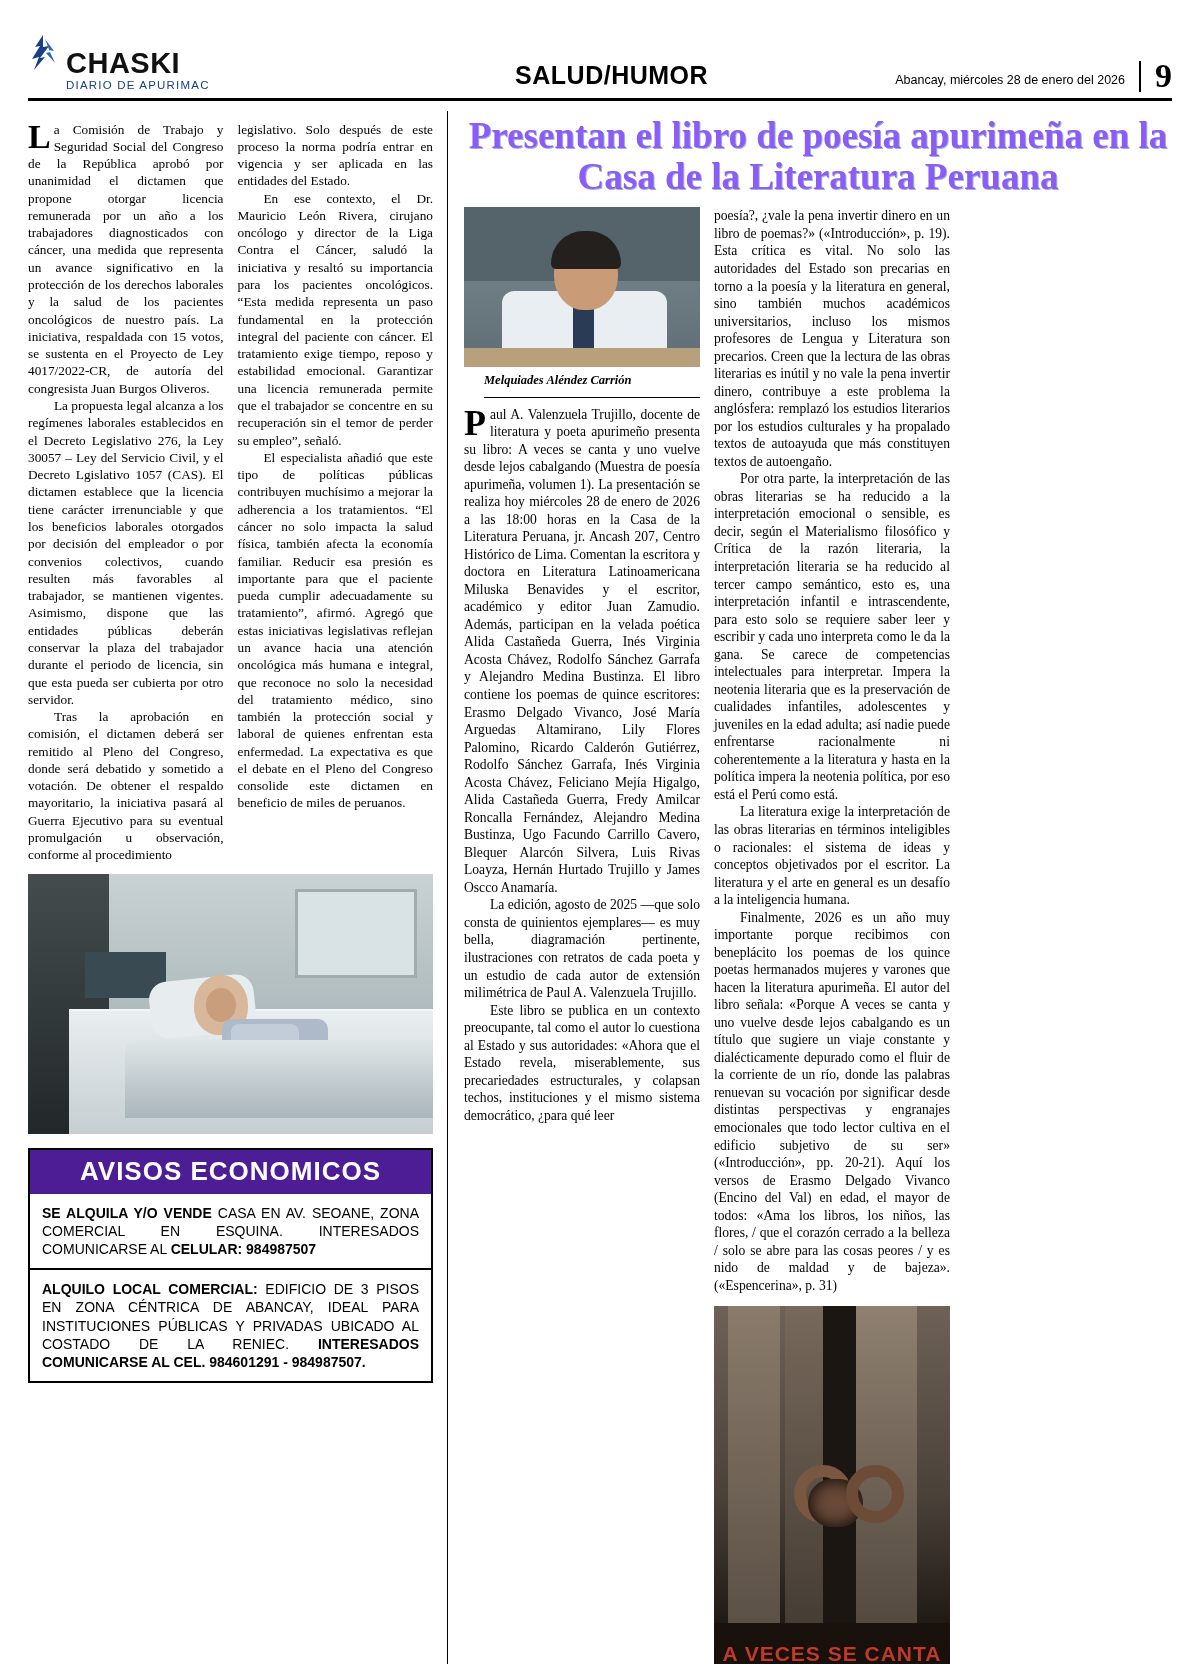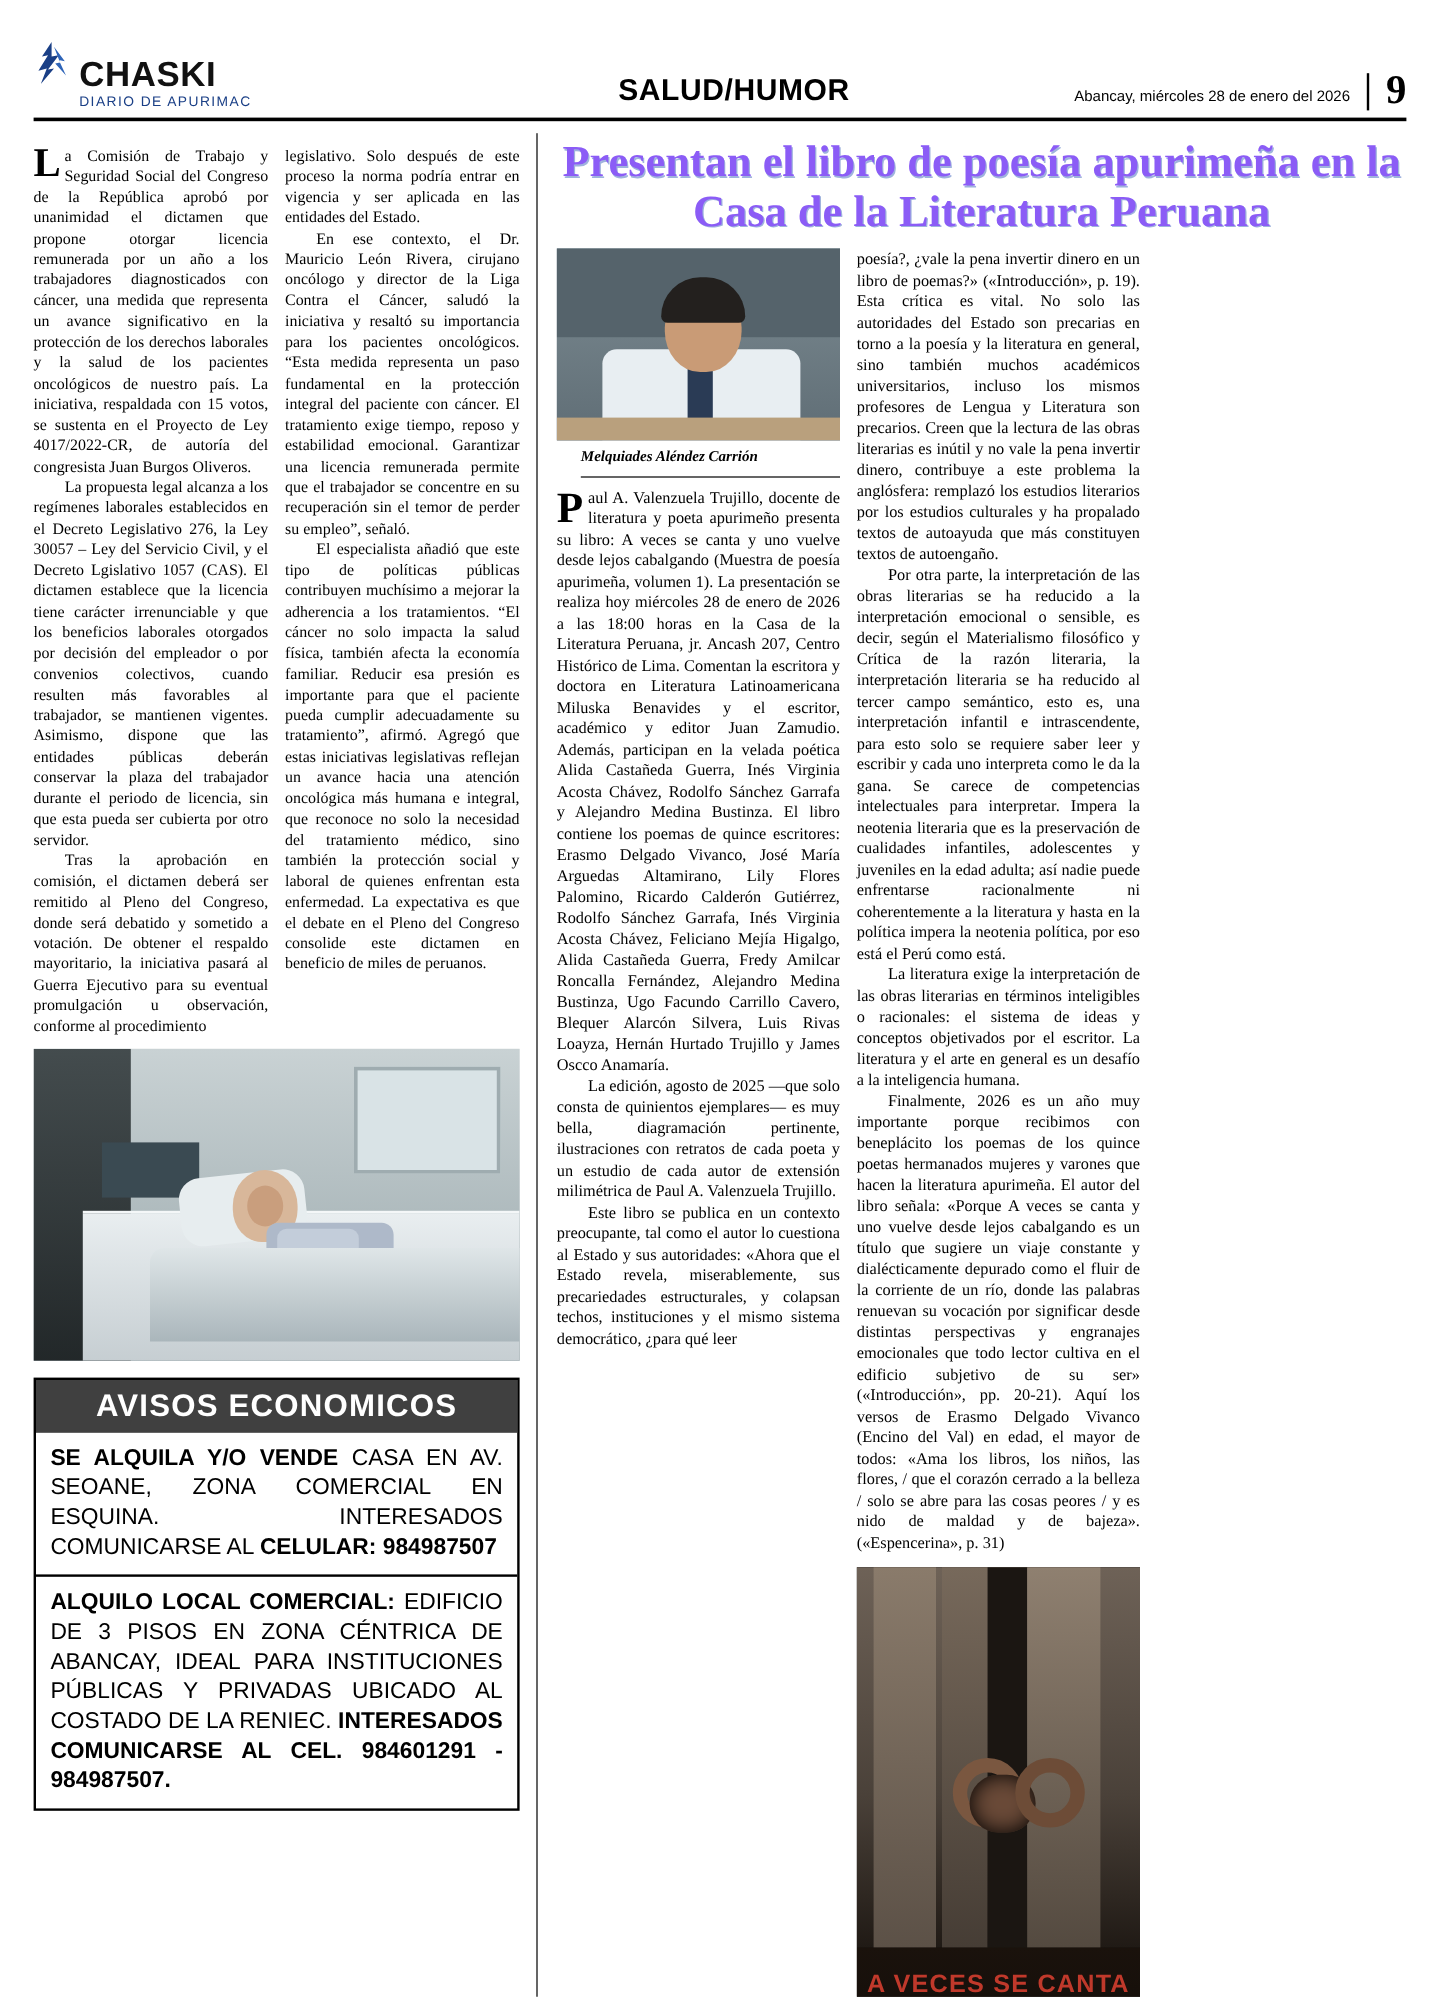--- a/index.html
+++ b/index.html
@@ -61,22 +61,22 @@
   .pc-blanket { position:absolute; left:24%; bottom:6%; width:76%; height:30%; background:linear-gradient(180deg,#dfe6e8,#aab6bb); border-radius:12px 0 0 0; }
   .pc-pillow { position:absolute; left:30%; top:40%; width:26%; height:22%; background:#e7edef; border-radius:18px; transform:rotate(-6deg); }
   .pc-head { position:absolute; left:41%; top:39%; width:54px; height:60px; background:#d8b79a; border-radius:50% 50% 45% 45%; }
   .pc-face { position:absolute; left:44%; top:44%; width:30px; height:34px; background:#c99e7d; border-radius:50%; }
   .pc-gown { position:absolute; left:48%; top:56%; width:26%; height:26%; background:#aeb9c9; border-radius:10px; }
   .pc-gown2 { position:absolute; left:50%; top:58%; width:17%; height:20%; background:#c3cdda; border-radius:8px; }
   .pc-window { position:absolute; right:4%; top:6%; width:30%; height:34%; background:#d9e3e6; border:3px solid #9facb0; }
 
   
   .avisos { margin-top:14px; border:2px solid #000; }
-  .avisos-head { background:#404040; color:#fff; text-align:center; font-family:"Liberation Sans", sans-serif; font-weight:bold; font-size:26px; letter-spacing:1px; padding:6px 0 7px; }
-  .aviso { font-family:"Liberation Sans", sans-serif; font-size:19px; line-height:1.30; padding:10px 12px; text-align:justify; }
+  .avisos-head { background:#4c1d95; color:#fff; text-align:center; font-family:"Liberation Sans", sans-serif; font-weight:bold; font-size:26px; letter-spacing:1px; padding:6px 0 7px; }
+  .aviso { font-family:"Liberation Sans", sans-serif; font-size:14px; line-height:1.30; padding:10px 12px; text-align:justify; }
   .aviso + .aviso { border-top:2px solid #000; }
   .aviso b { font-weight:bold; }
 
   
   .right-head {
     font-family:"Liberation Serif", serif;
     font-weight:bold;
     font-size:37px;
     line-height:1.12;
     text-align:center;

